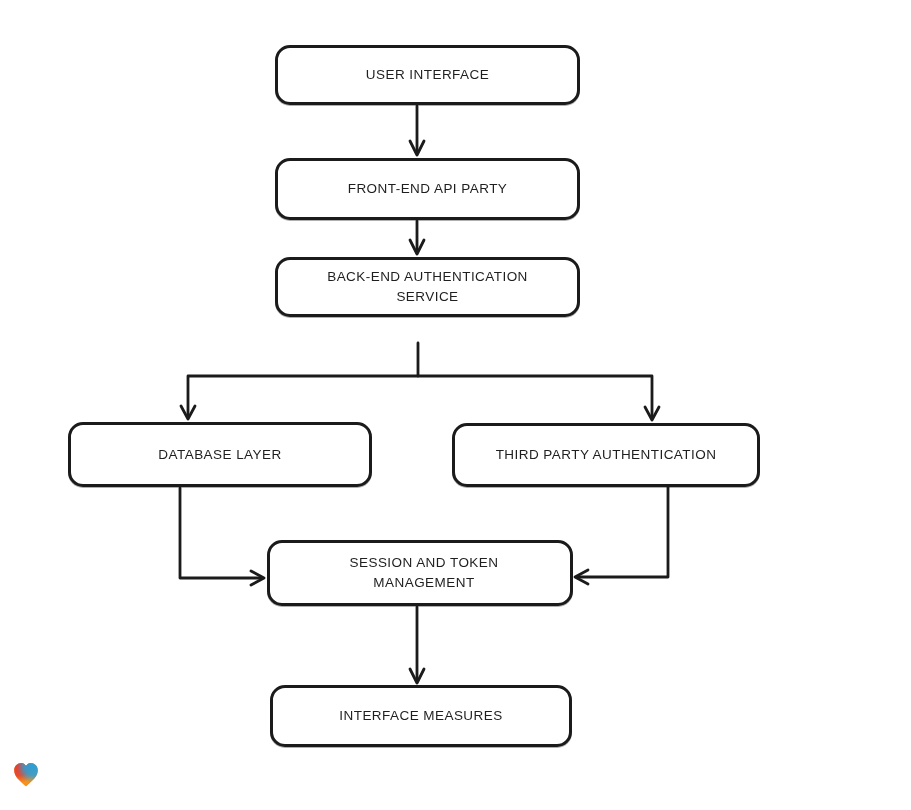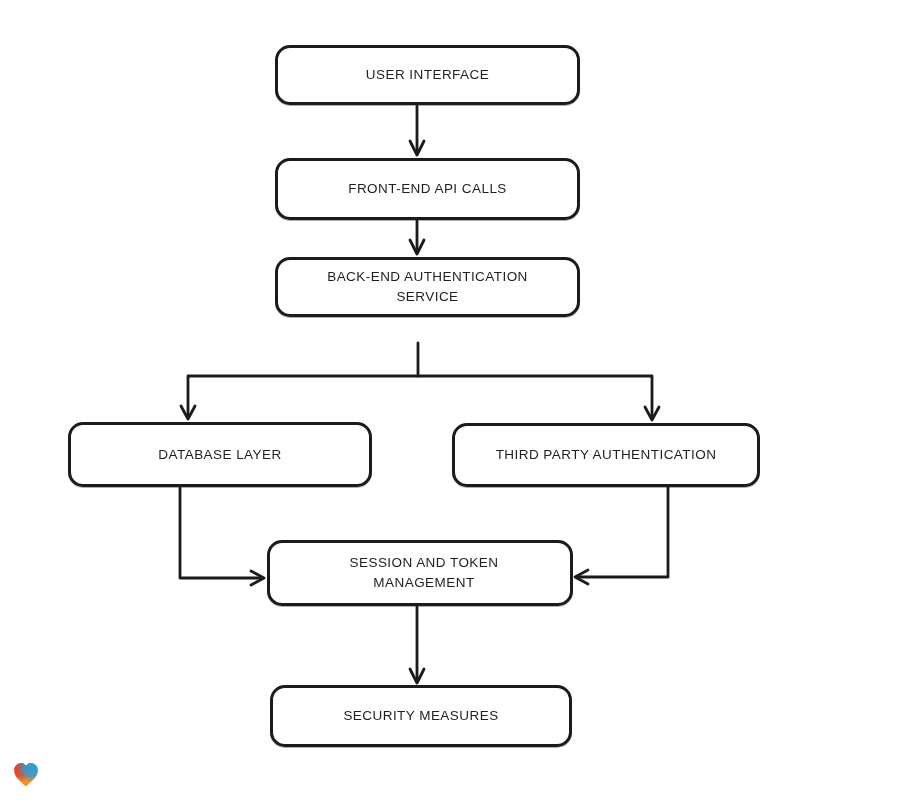--- a/index.html
+++ b/index.html
@@ -105,41 +105,41 @@
       <path d="M417 607 L417 680"></path>
       <path d="M410 669 L417 683 L424 669"></path>
     </g>
   </svg>
 
   <div class="node n-user-interface">
     <span class="label">USER INTERFACE</span>
   </div>
 
   <div class="node n-front-end-api-calls">
-    <span class="label">FRONT-END API CALLS</span>
+    <span class="label">FRONT-END API PARTY</span>
   </div>
 
   <div class="node n-back-end-auth">
     <span class="label">BACK-END AUTHENTICATION SERVICE</span>
   </div>
 
   <div class="node n-third-party-auth">
     <span class="label">THIRD PARTY AUTHENTICATION</span>
   </div>
 
   <div class="node n-database-layer">
     <span class="label">DATABASE LAYER</span>
   </div>
 
   <div class="node n-session-token">
     <span class="label">SESSION AND TOKEN MANAGEMENT</span>
   </div>
 
   <div class="node n-security-measures">
-    <span class="label">SECURITY MEASURES</span>
+    <span class="label">INTERFACE MEASURES</span>
   </div>
 
   <svg class="logo" viewBox="0 0 32 32" xmlns="http://www.w3.org/2000/svg">
     <defs>
       <clipPath id="heartClip">
         <path d="M16 29 C 9 23, 2.5 17.5, 2.5 10.5 C 2.5 5.5, 6.5 2.2, 10.6 2.2 C 13.2 2.2, 15 3.8, 16 5.8 C 17 3.8, 18.8 2.2, 21.4 2.2 C 25.5 2.2, 29.5 5.5, 29.5 10.5 C 29.5 17.5, 23 23, 16 29 Z"></path>
       </clipPath>
       <radialGradient id="gRed" cx="22%" cy="18%" r="62%">
         <stop offset="0%" stop-color="#e43f30"></stop>
         <stop offset="55%" stop-color="#e43f30" stop-opacity="0.85"></stop>

